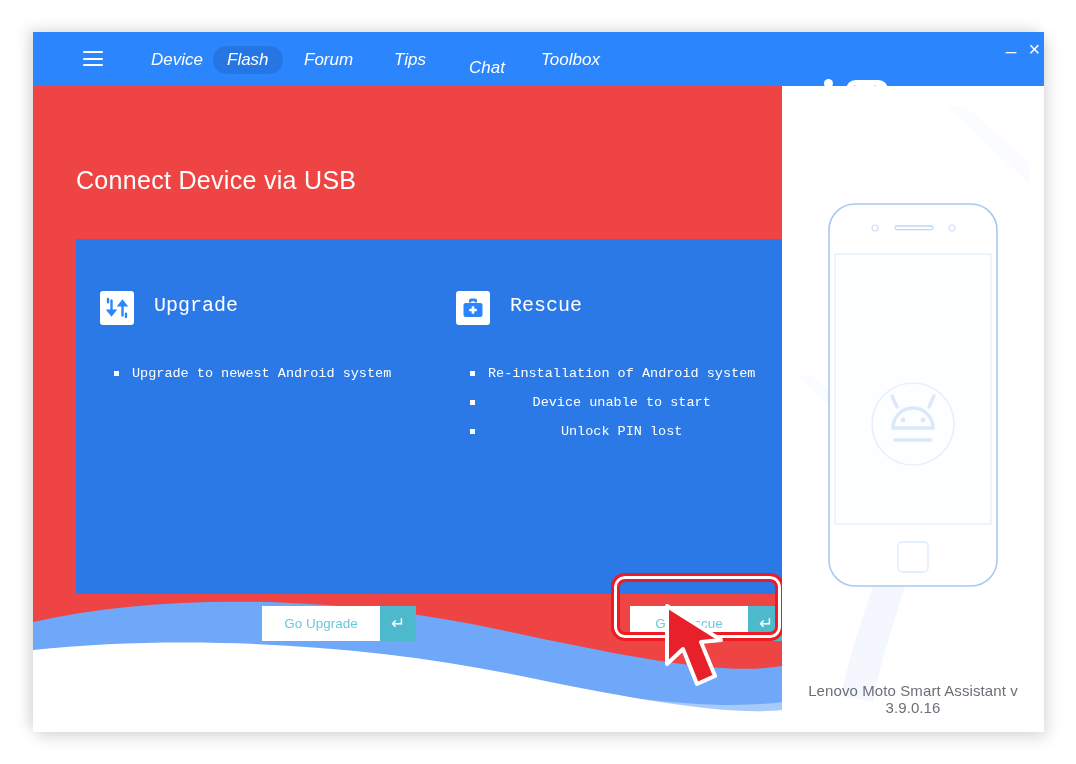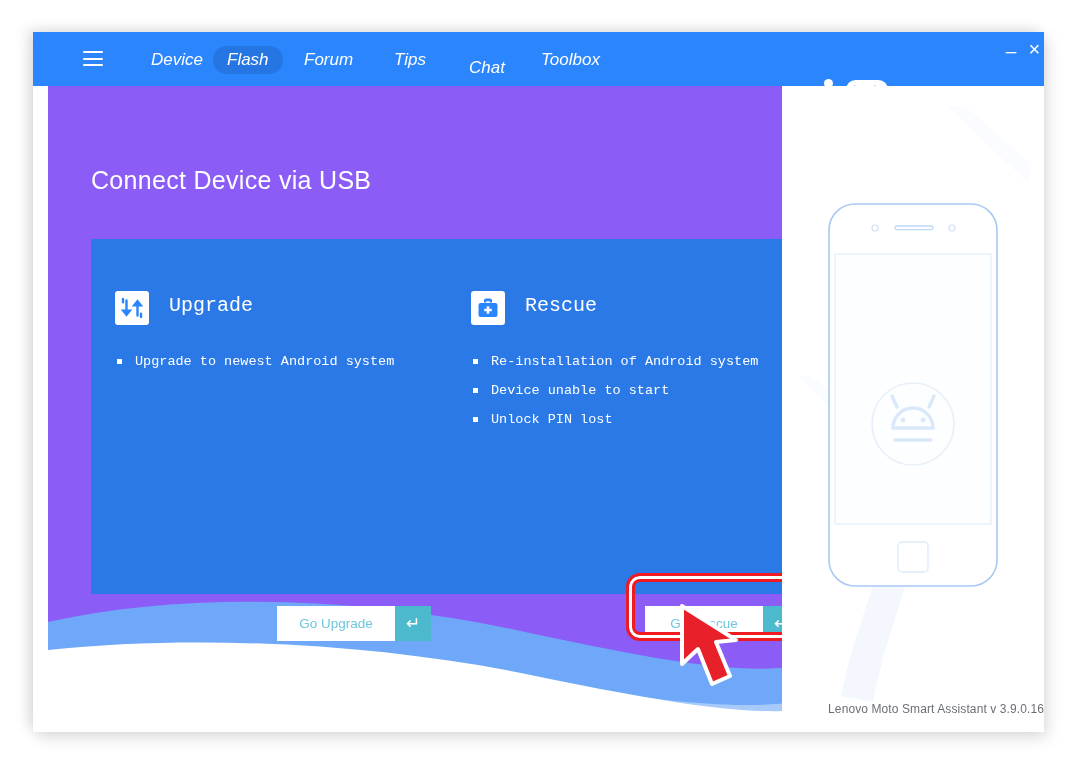--- a/index.html
+++ b/index.html
@@ -122,25 +122,25 @@
     color: #ffffff;
     font-size: 20px;
     line-height: 22px;
     text-align: center;
     cursor: pointer;
   }
 
   
   #main-area {
     position: absolute;
-    left: 15px;
+    left: 0;
     top: 54px;
     width: 749px;
     height: 646px;
-    background: #8b5cf6;
+    background: #ef4444;
     overflow: hidden;
   }
   #page-title {
     position: absolute;
     left: 43px;
     top: 80px;
     color: #ffffff;
     font-size: 25px;
     letter-spacing: 0.3px;
   }
@@ -179,23 +179,24 @@
     top: 3px;
     color: #ffffff;
     font-size: 20px;
     white-space: nowrap;
   }
 
   .feature-list {
     position: absolute;
     left: 2px;
     top: 115px;
-    margin: 0;
+    margin: 12px;
     padding: 0;
     list-style: none;
+    text-align: center;
   }
   .feature-list li {
     position: relative;
     color: #ffffff;
     font-size: 13.5px;
     padding-left: 18px;
     margin-bottom: 14px;
     white-space: nowrap;
   }
   .feature-list li:before {
@@ -283,23 +284,23 @@
   #phone-illustration {
     position: absolute;
     left: 15px;
     top: -10px;
   }
   #device-version {
     position: absolute;
     left: 0;
     right: 0;
     bottom: 16px;
-    text-align: right;
+    text-align: center;
     color: #6b6f76;
-    font-size: 12px;
+    font-size: 15px;
     letter-spacing: 0.1px;
   }
 </style>
 </head>
 <body>
 
 <div id="app-window">
 
   <div id="titlebar">
 

